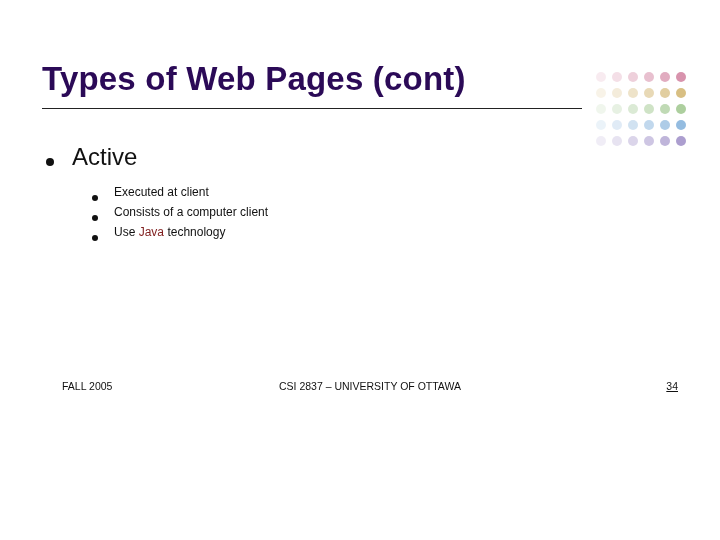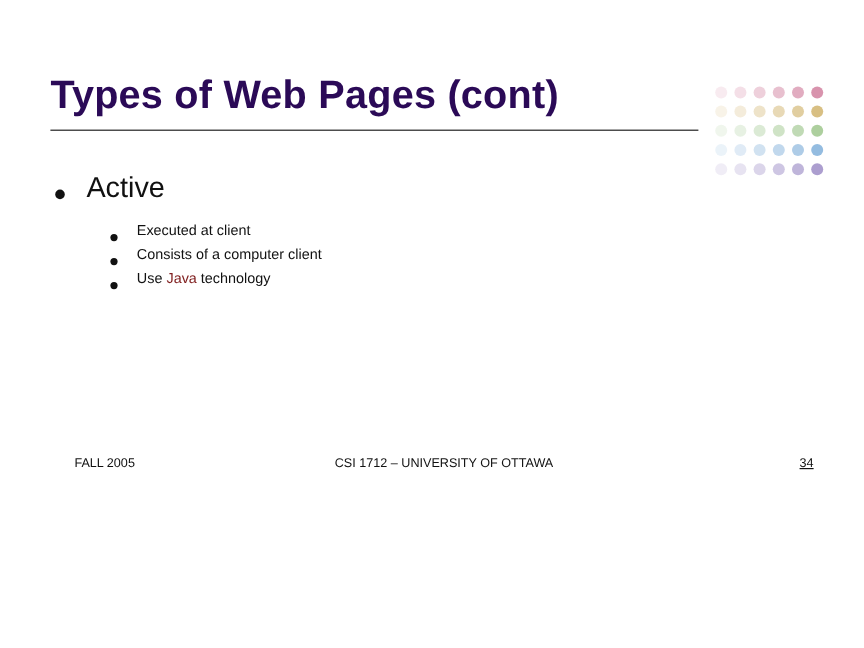--- a/index.html
+++ b/index.html
@@ -120,17 +120,17 @@
         <span class="bullet"></span>
         <span class="text"><span>Use </span><span class="java">Java</span><span> technology</span></span>
       </div>
 
     </div>
 
   </div>
 
   <div class="footer">
     <span class="left">FALL 2005</span>
-    <span class="center">CSI 1712 – UNIVERSITY OF OTTAWA</span>
+    <span class="center">CSI 2837 – UNIVERSITY OF OTTAWA</span>
     <span class="right">34</span>
   </div>
 
 </div>
 
 </body></html>

